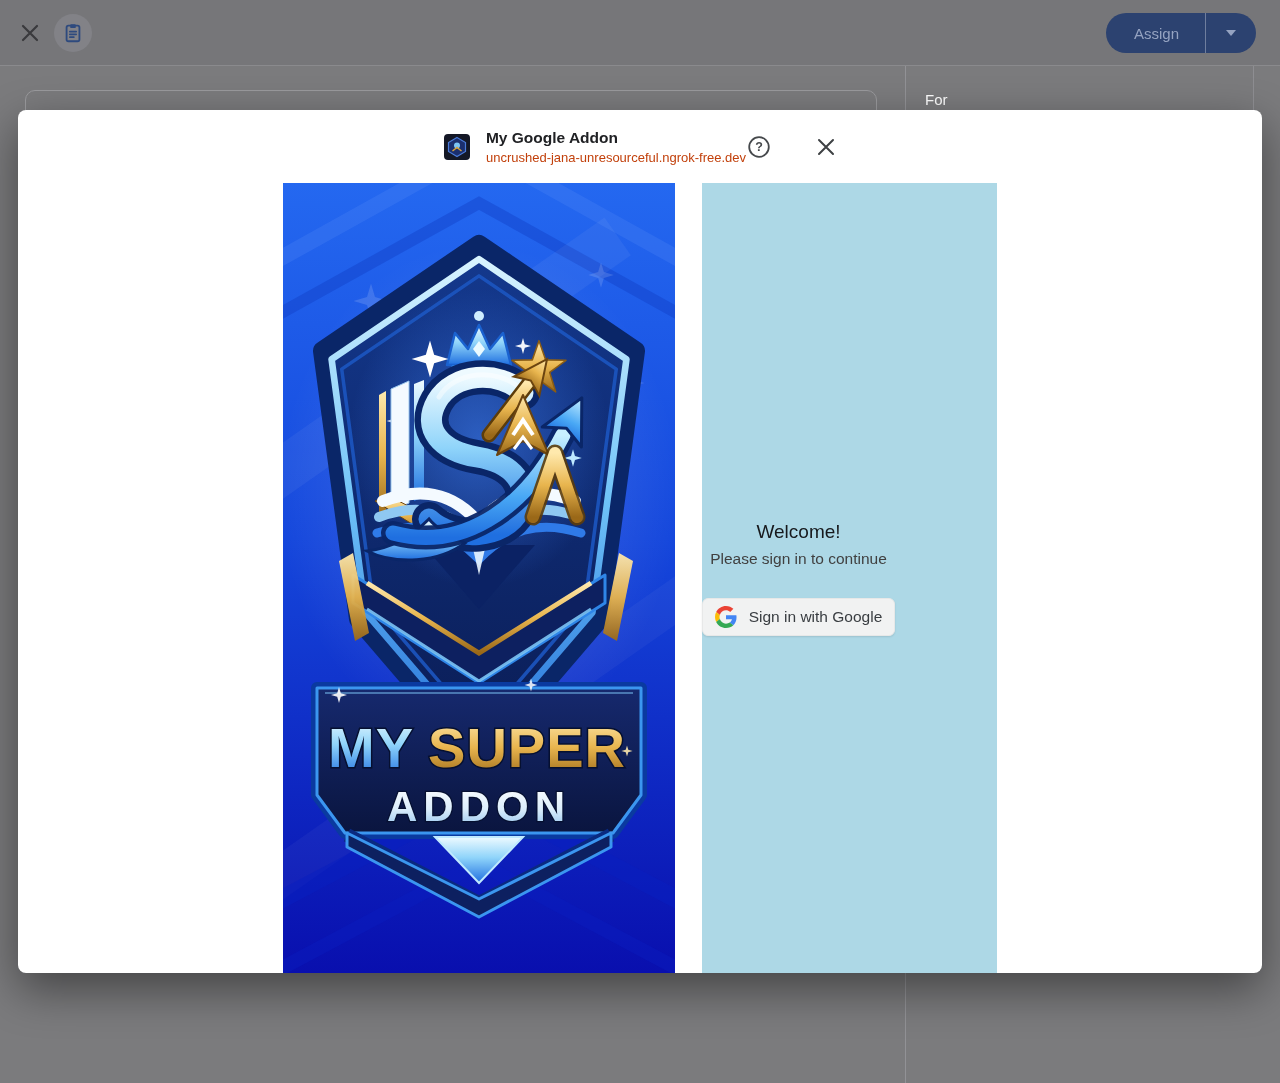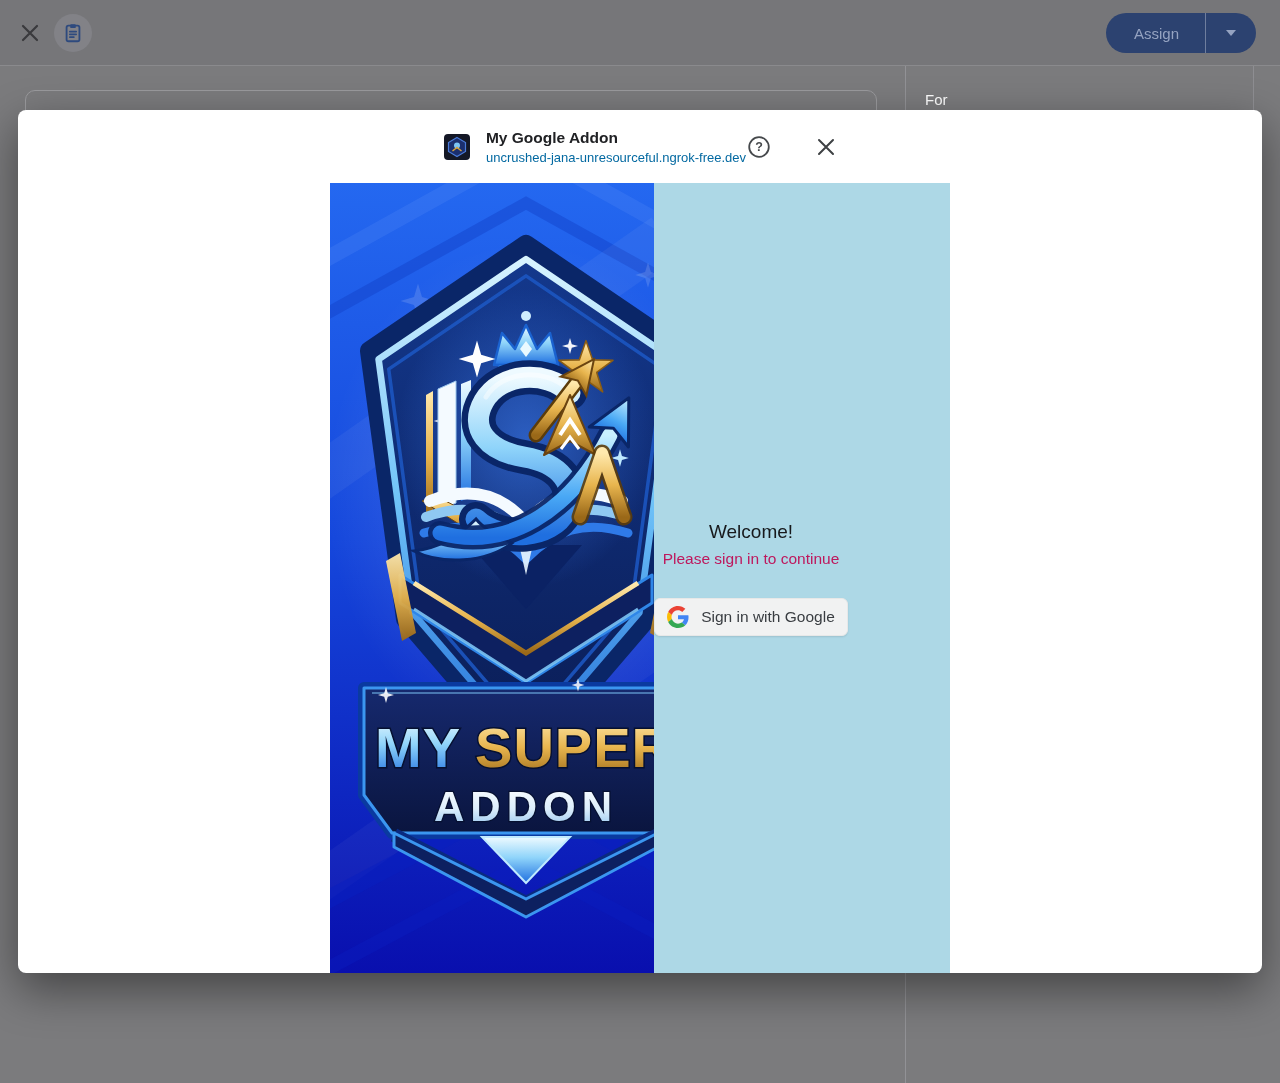--- a/index.html
+++ b/index.html
@@ -27,32 +27,32 @@
   .for-label{position:absolute;left:925px;top:91px;font-size:15px;color:#ffffff;}
 
   
   .modal{position:absolute;left:18px;top:110px;width:1244px;height:863px;background:#fff;
          border-radius:8px;box-shadow:0 16px 46px rgba(0,0,0,.45);overflow:hidden;
          display:flex;flex-direction:column;align-items:center;}
   .m-header{height:73px;min-height:73px;display:flex;align-items:center;padding:0 24px;}
   .m-appicon{width:26px;height:26px;margin-right:16px;flex:none;}
   .m-titles{display:flex;flex-direction:column;justify-content:center;}
   .m-title{font-size:15.5px;font-weight:bold;color:#202124;line-height:19px;}
-  .m-domain{font-size:13px;color:#0369a1;line-height:17px;margin-top:2px;}
+  .m-domain{font-size:13px;color:#c2410c;line-height:17px;margin-top:2px;}
   .m-spacer{flex:1;}
   .icon-btn{background:none;border:none;padding:0;display:flex;align-items:center;
             justify-content:center;cursor:pointer;}
   .m-help{margin-right:44px;}
   .m-body{flex:1;display:flex;}
-  .art{width:324px;flex:none;}
+  .art{width:419px;flex:none;}
   .art svg{display:block;}
   .panel{flex:1;background:#add8e6;display:flex;flex-direction:column;align-items:center;
          justify-content:center;padding-right:102px;}
   .welcome-title{font-size:19px;font-weight:normal;color:#17191c;margin:0 0 7px 0;}
-  .welcome-sub{font-size:15.5px;color:#be185d;margin:0 0 30px 0;}
+  .welcome-sub{font-size:15.5px;color:#404040;margin:0 0 30px 0;}
   .gsi-btn{display:flex;align-items:center;gap:12px;height:38px;padding:0 12px;
            background:#f1f2f2;border:1px solid #e7e8e8;border-radius:6px;cursor:pointer;
            box-shadow:0 1px 2px rgba(0,0,0,.10);}
   .gsi-label{font-size:15.5px;color:#393d41;font-family:inherit;}
 </style>
 </head>
 <body>
 
 <div class="screen">
 

